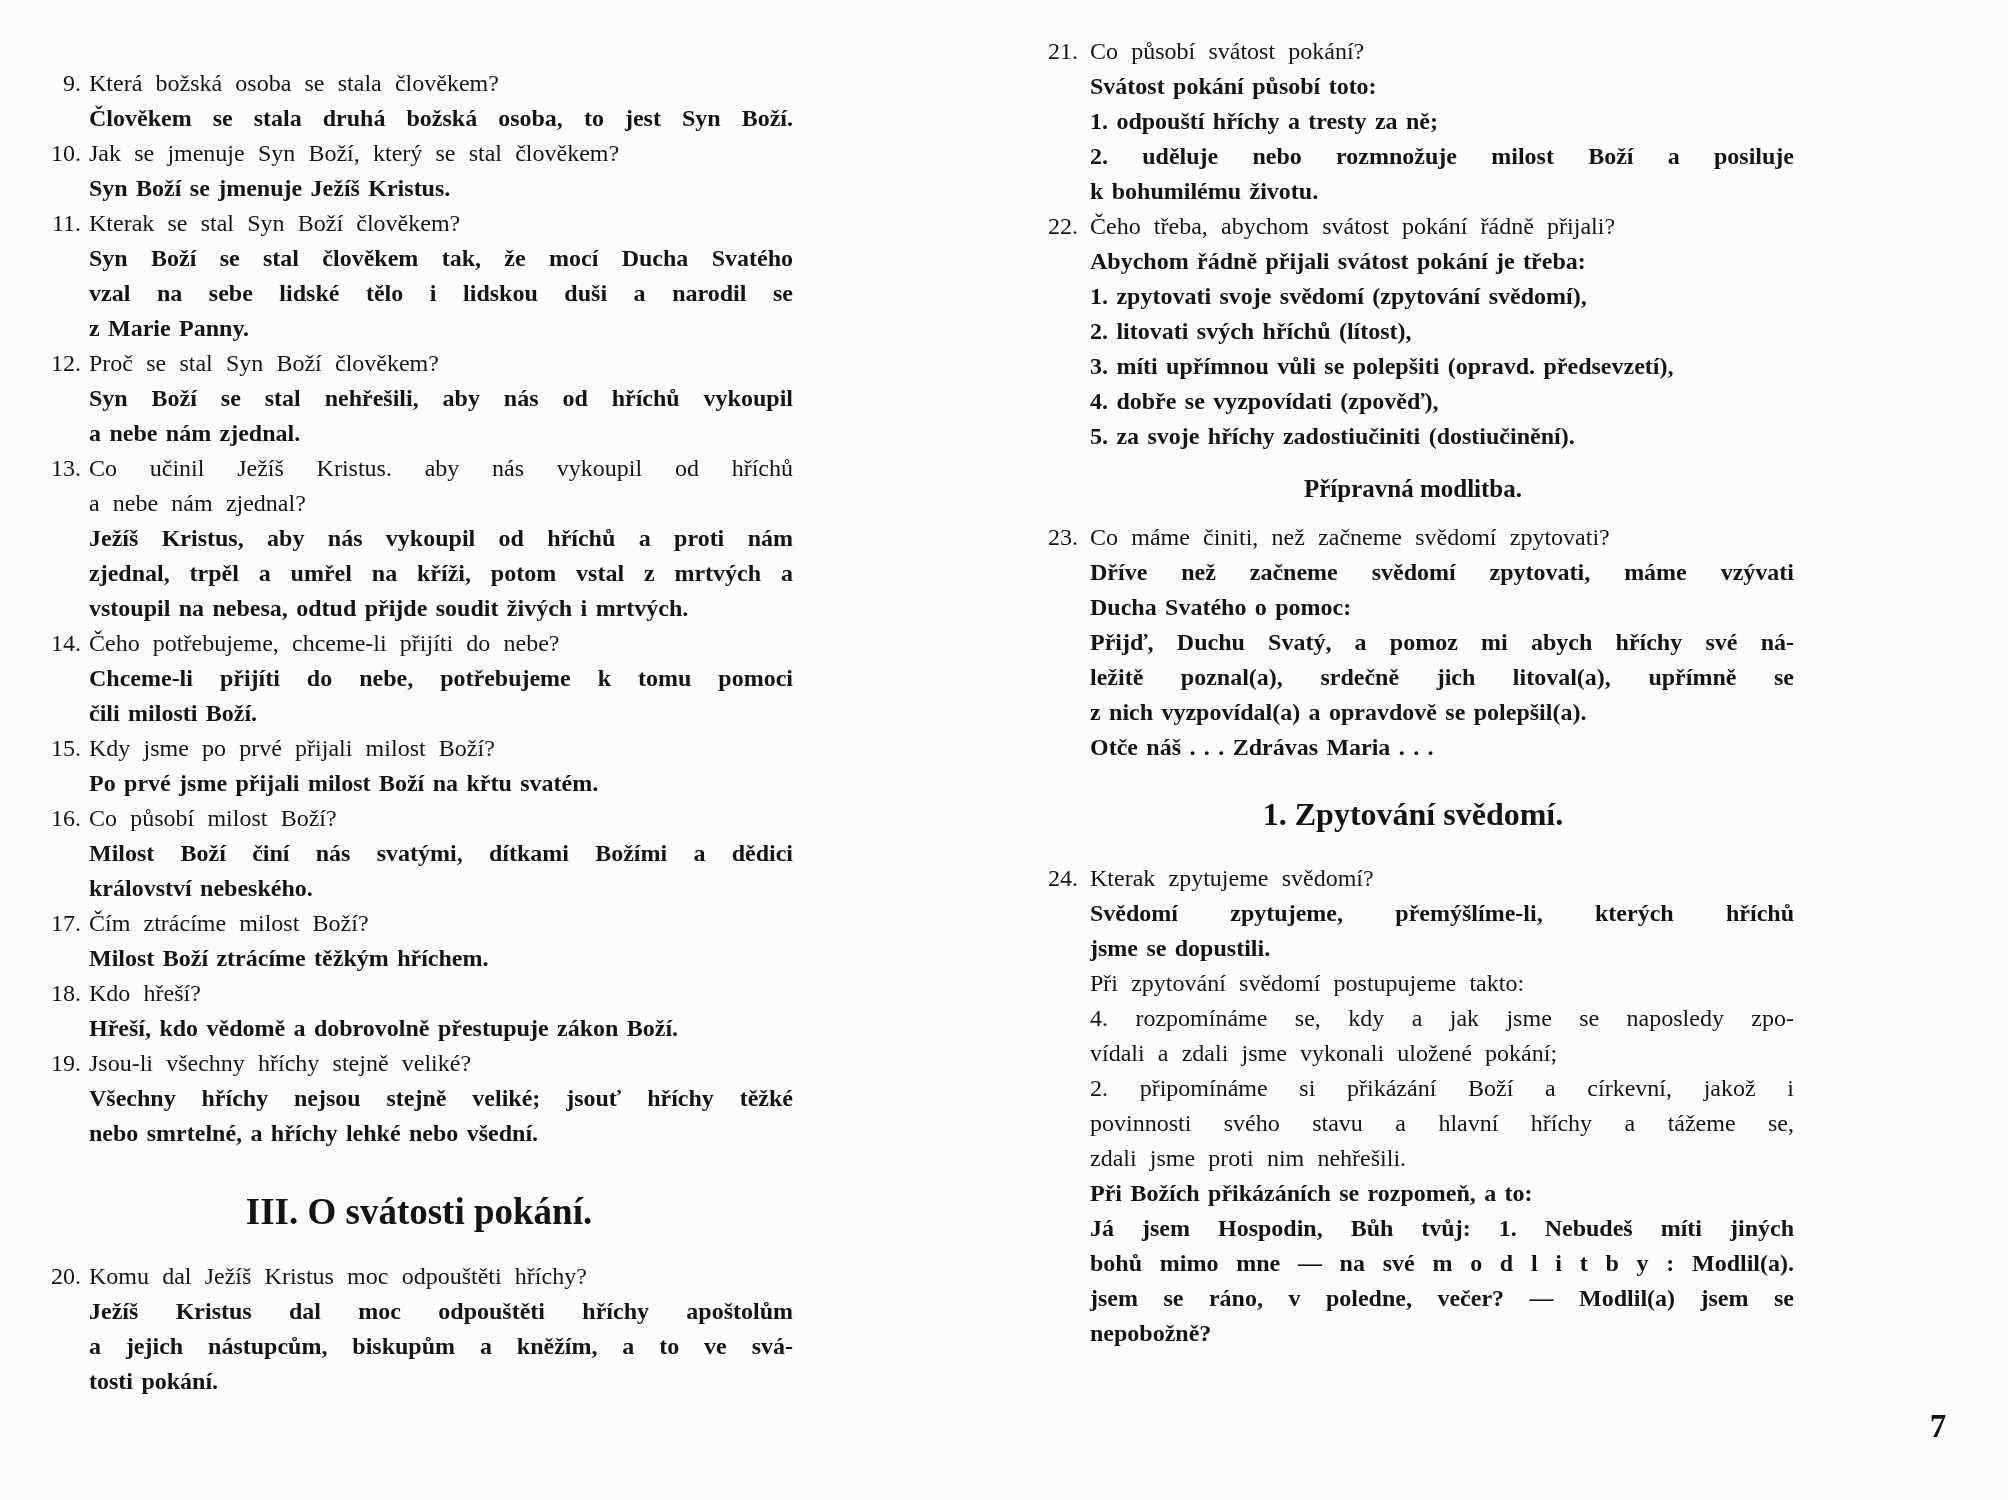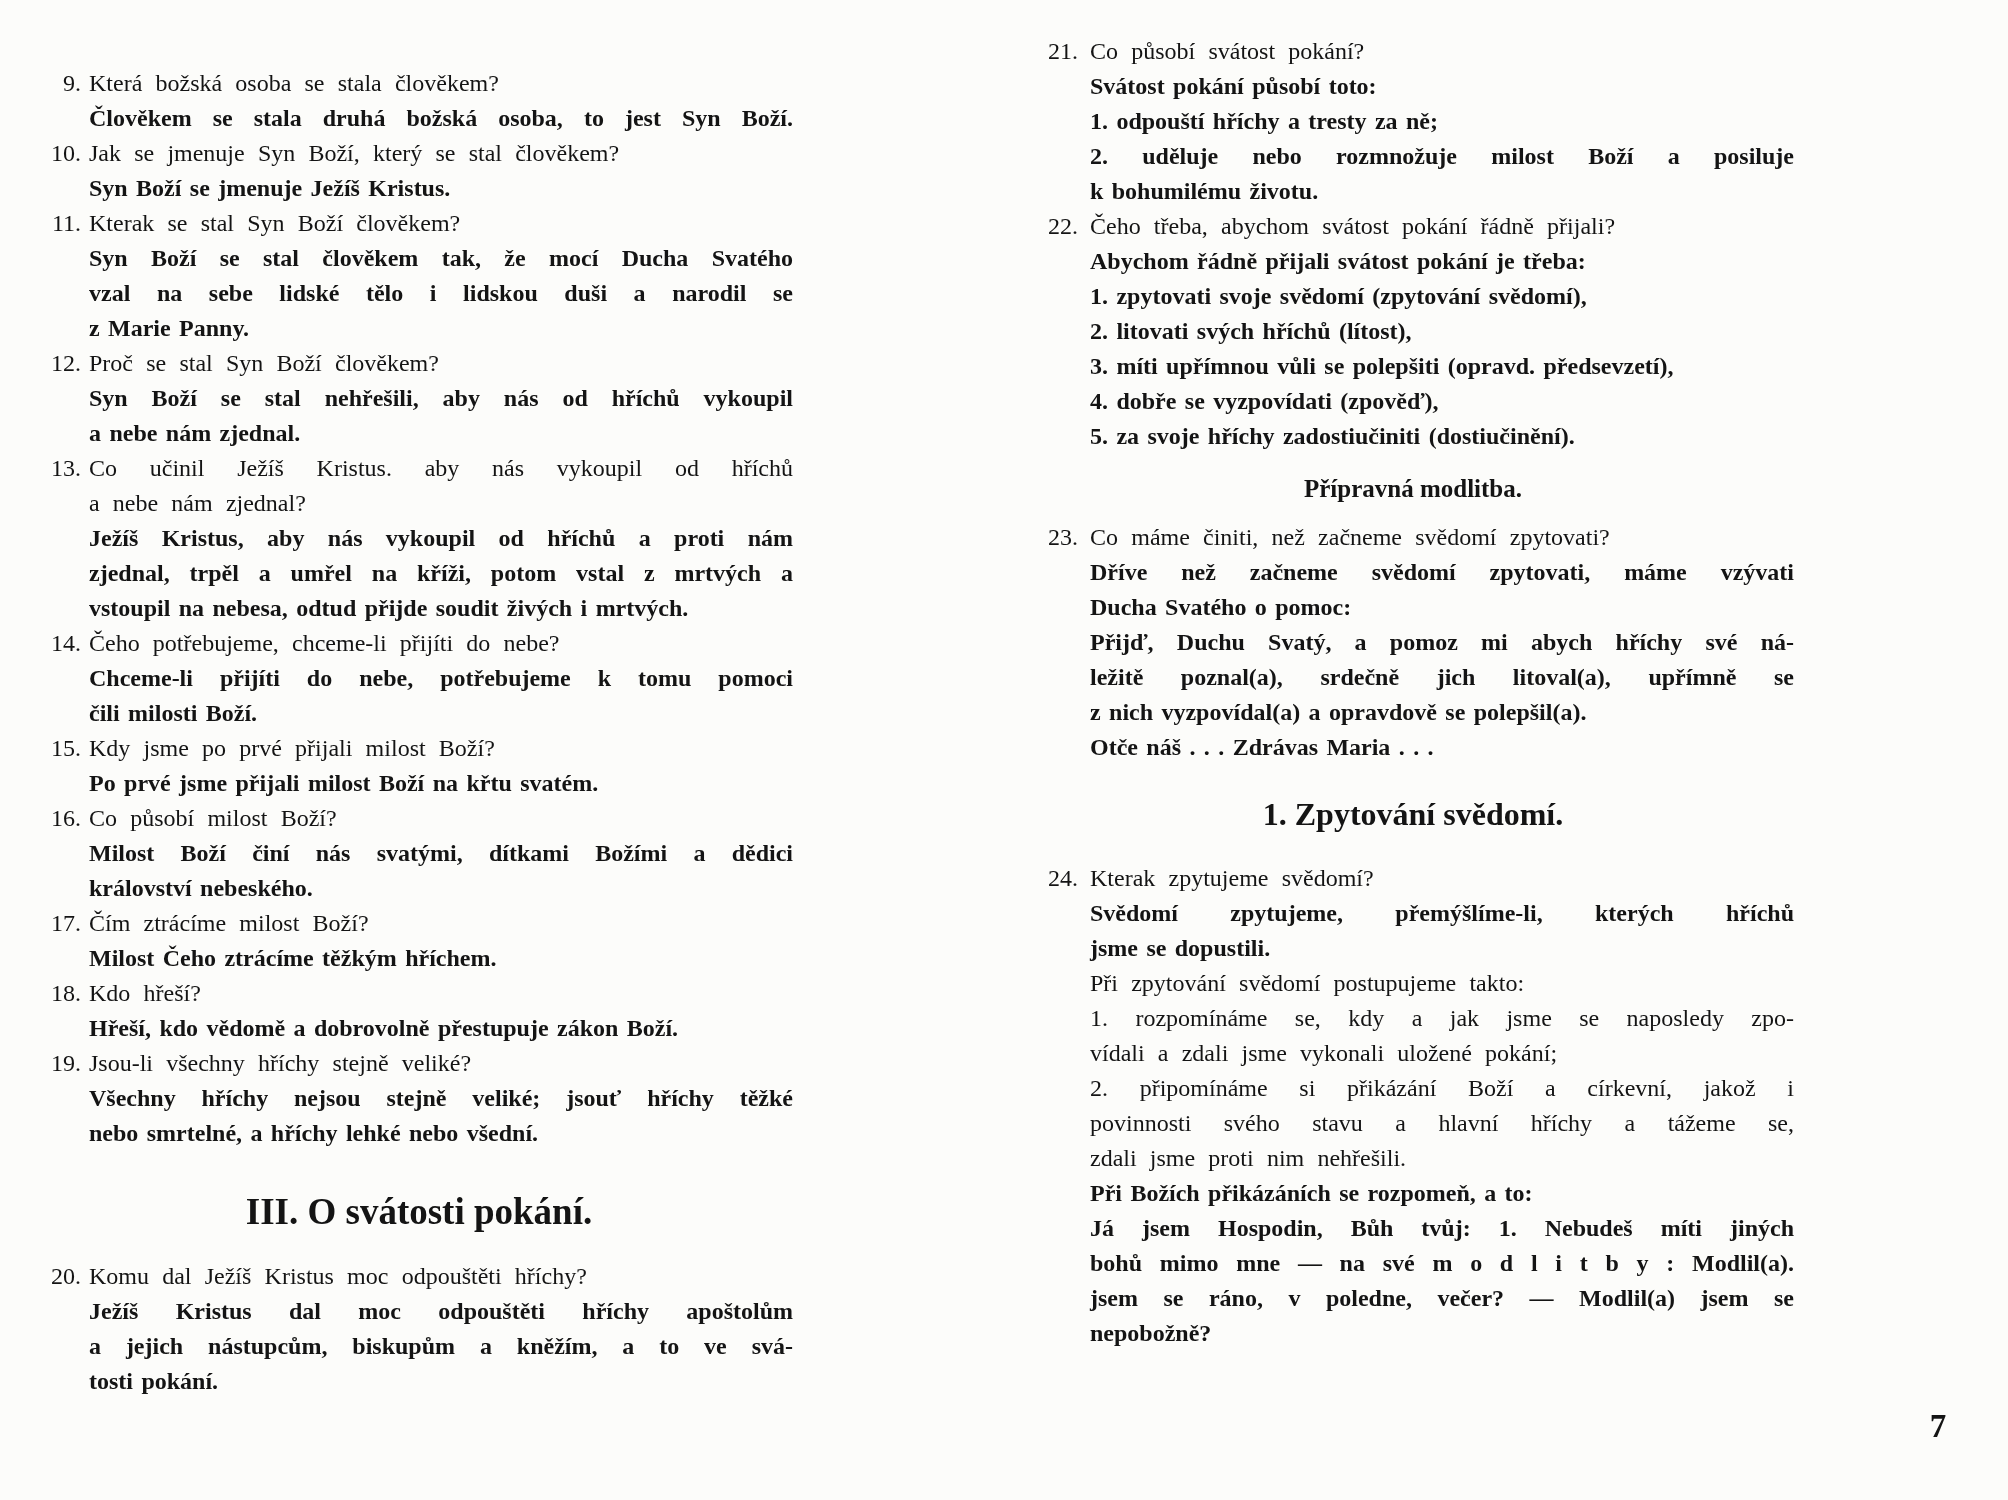--- a/index.html
+++ b/index.html
@@ -99,21 +99,21 @@
       </div>
       <div class="qa">
         <span class="qnum">16.</span>
         <div class="line">Co působí milost Boží?</div>
         <div class="line bold stretch">Milost Boží činí nás svatými, dítkami Božími a dědici</div>
         <div class="line bold">království nebeského.</div>
       </div>
       <div class="qa">
         <span class="qnum">17.</span>
         <div class="line">Čím ztrácíme milost Boží?</div>
-        <div class="line bold">Milost Čeho ztrácíme těžkým hříchem.</div>
+        <div class="line bold">Milost Boží ztrácíme těžkým hříchem.</div>
       </div>
       <div class="qa">
         <span class="qnum">18.</span>
         <div class="line">Kdo hřeší?</div>
         <div class="line bold">Hřeší, kdo vědomě a dobrovolně přestupuje zákon Boží.</div>
       </div>
       <div class="qa">
         <span class="qnum">19.</span>
         <div class="line">Jsou-li všechny hříchy stejně veliké?</div>
         <div class="line bold stretch">Všechny hříchy nejsou stejně veliké; jsouť hříchy těžké</div>
@@ -158,21 +158,21 @@
         <div class="line bold">z nich vyzpovídal(a) a opravdově se polepšil(a).</div>
         <div class="line bold">Otče náš . . .  Zdrávas Maria . . .</div>
       </div>
       <div class="heading xlarge">1. Zpytování svědomí.</div>
       <div class="qa">
         <span class="qnum">24.</span>
         <div class="line">Kterak zpytujeme svědomí?</div>
         <div class="line bold stretch">Svědomí zpytujeme, přemýšlíme-li, kterých hříchů</div>
         <div class="line bold">jsme se dopustili.</div>
         <div class="line">Při zpytování svědomí postupujeme takto:</div>
-        <div class="line stretch">1. rozpomínáme se, kdy a jak jsme se naposledy zpo-</div>
+        <div class="line stretch">4. rozpomínáme se, kdy a jak jsme se naposledy zpo-</div>
         <div class="line">vídali a zdali jsme vykonali uložené pokání;</div>
         <div class="line stretch">2. připomínáme si přikázání Boží a církevní, jakož i</div>
         <div class="line stretch">povinnosti svého stavu a hlavní hříchy a tážeme se,</div>
         <div class="line">zdali jsme proti nim nehřešili.</div>
         <div class="line bold">Při Božích přikázáních se rozpomeň, a to:</div>
         <div class="line bold stretch">Já jsem Hospodin, Bůh tvůj: 1. Nebudeš míti jiných</div>
         <div class="line bold stretch">bohů mimo mne — na své m o d l i t b y :  Modlil(a).</div>
         <div class="line bold stretch">jsem se ráno, v poledne, večer? — Modlil(a) jsem se</div>
         <div class="line bold">nepobožně?</div>
       </div>

